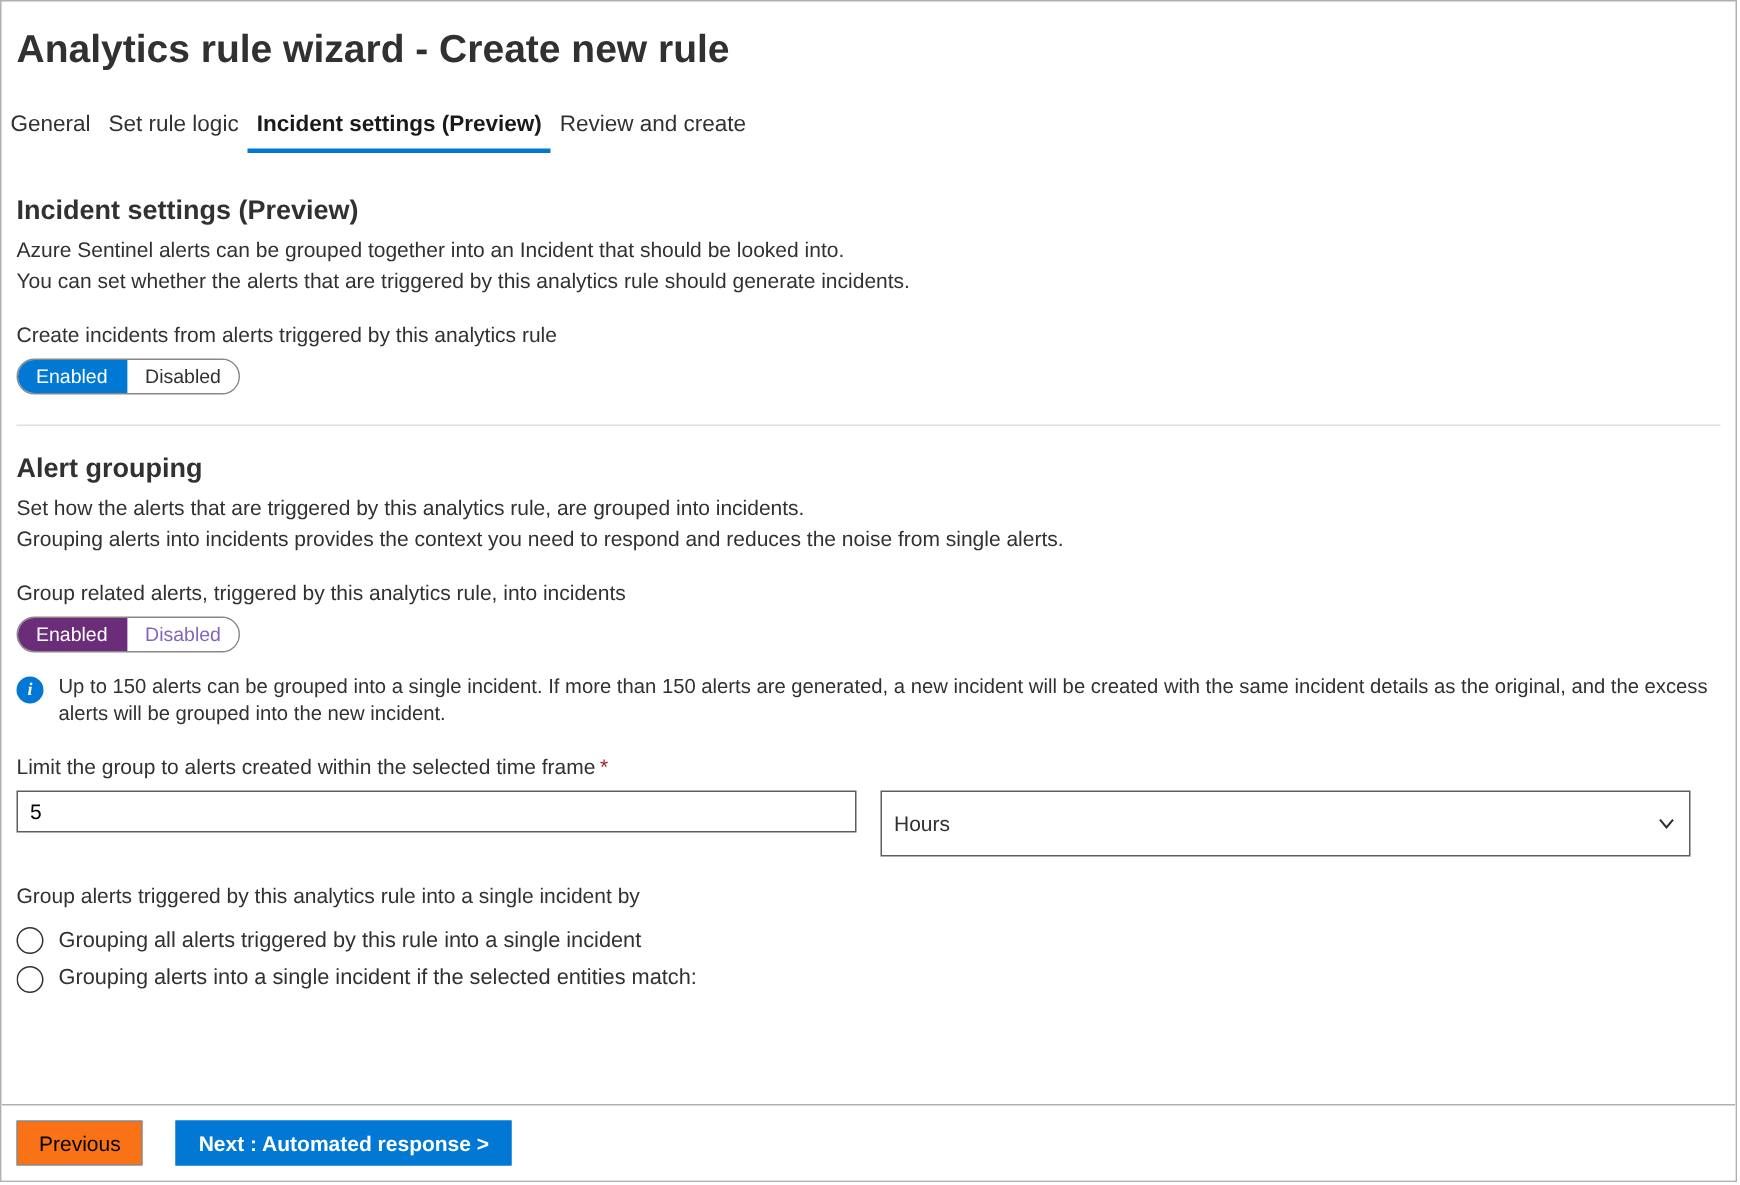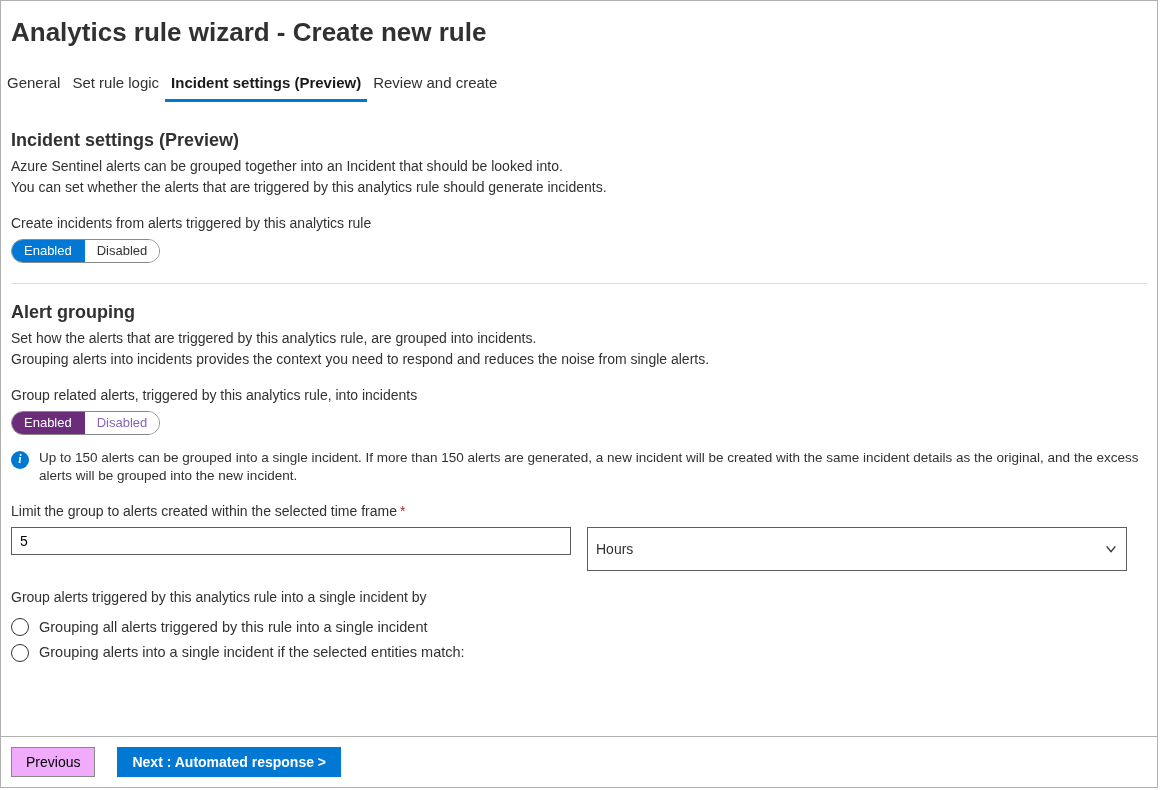--- a/index.html
+++ b/index.html
@@ -31,21 +31,21 @@
   .chev { width: 14px; height: 14px; }
   .chev svg { width: 14px; height: 14px; stroke: #323130; stroke-width: 1.6; fill: none; }
   .radios { margin-top: 8px; }
   .radio-row { display: flex; align-items: center; gap: 10px; padding: 5px 0; font-size: 14.5px; }
   .radio { width: 18px; height: 18px; border: 1.6px solid #323130; border-radius: 50%; display: flex; align-items: center; justify-content: center; }
   .radio.checked { border-color: #0078d4; }
   .radio.checked .dot { width: 9px; height: 9px; border-radius: 50%; background: #0078d4; }
   .radio-row.clipped { overflow: hidden; height: 21px; align-items: center; }
   .radio-row.clipped .radio { margin-top: 2px; }
   .footer { position: absolute; left: 0; right: 0; bottom: 0; border-top: 1px solid #b0b0b0; padding: 10px 10px; display: flex; gap: 22px; background: #fff; }
-  .btn { height: 30px; font-size: 14px; padding: 0 14px; border: 1px solid #8a8886; background: #f0abfc; cursor: pointer; display: inline-flex; align-items: center; }
+  .btn { height: 30px; font-size: 14px; padding: 0 14px; border: 1px solid #8a8886; background: #f97316; cursor: pointer; display: inline-flex; align-items: center; }
   .btn.primary { background: #0078d4; border-color: #0078d4; color: #fff; font-weight: 600; }
 </style>
 </head>
 <body>
 <div class="frame">
 
   <div class="title">Analytics rule wizard - Create new rule</div>
 
   <div class="tabs">
     <div class="tab">General</div>

